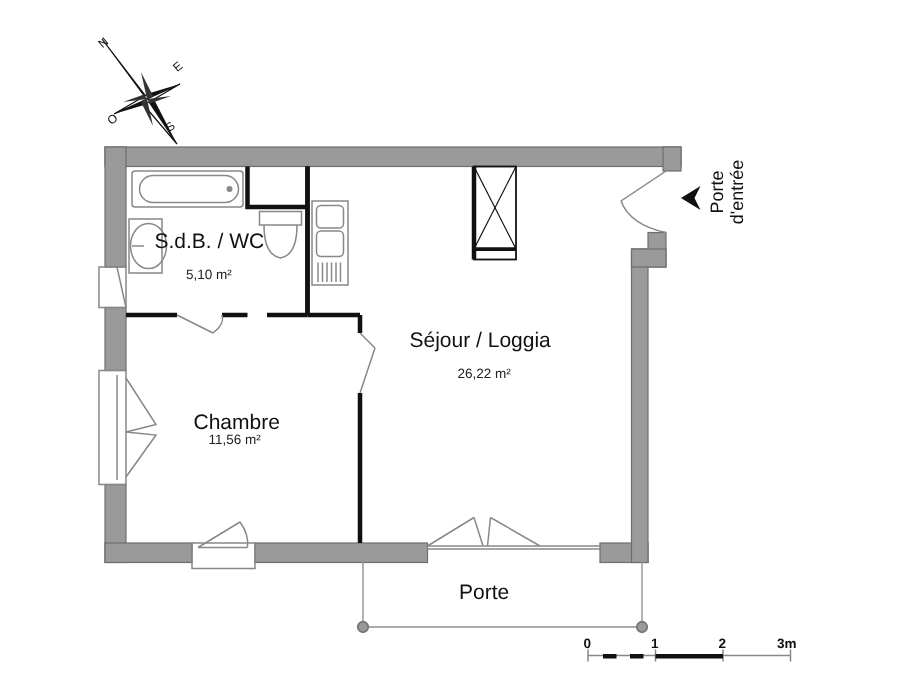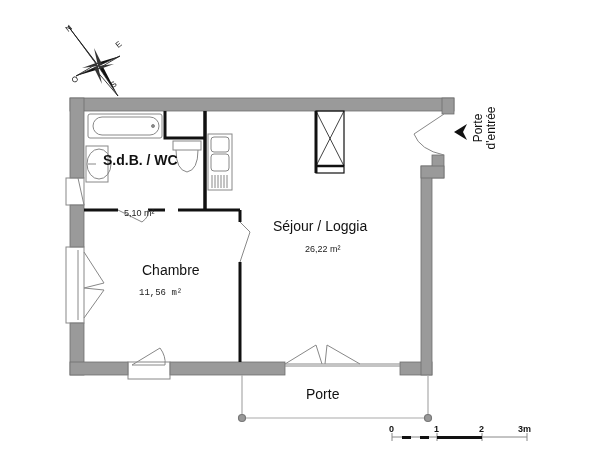--- a/index.html
+++ b/index.html
@@ -161,28 +161,28 @@
     <rect x="420" y="436" width="9" height="3" fill="#111"></rect>
     <rect x="437" y="436" width="45" height="3" fill="#111"></rect>
   </g>
 </svg>
 
 <div class="lbl" style="left:66px;top:24px;font-size:8px;transform:rotate(-40deg);">N</div>
 <div class="lbl" style="left:116px;top:40px;font-size:8px;transform:rotate(-40deg);">E</div>
 <div class="lbl" style="left:111px;top:80px;font-size:8px;transform:rotate(-40deg);">S</div>
 <div class="lbl" style="left:72px;top:75px;font-size:8px;transform:rotate(-40deg);">O</div>
 
-<div class="lbl room-name" style="left:103px;top:152px;font-weight:bold;">S.d.B. / WC</div>
-<div class="lbl room-area" style="left:124px;top:178px;margin-top:30px;">5,10 m²</div>
+<div class="lbl room-name" style="left:103px;top:152px;">S.d.B. / WC</div>
+<div class="lbl room-area" style="left:124px;top:178px;">5,10 m²</div>
 
 <div class="lbl room-name" style="left:273px;top:218px;">Séjour / Loggia</div>
 <div class="lbl room-area" style="left:305px;top:244px;">26,22 m²</div>
 
-<div class="lbl room-name" style="left:129px;top:262px;margin-left:13px;">Chambre</div>
-<div class="lbl room-area" style="left:139px;top:288px;font-family:Liberation Mono, monospace;">11,56 m²</div>
+<div class="lbl room-name" style="left:129px;top:273px;">Chambre</div>
+<div class="lbl room-area" style="left:139px;top:288px;">11,56 m²</div>
 
 <div class="lbl room-name" style="left:306px;top:386px;">Porte</div>
 
 <div class="door-label" style="left:472px;top:158px;width:60px;">
   <div>Porte</div>
   <div>d'entrée</div>
 </div>
 
 <div class="scale-num" style="left:389px;top:424px;">0</div>
 <div class="scale-num" style="left:434px;top:424px;">1</div>

